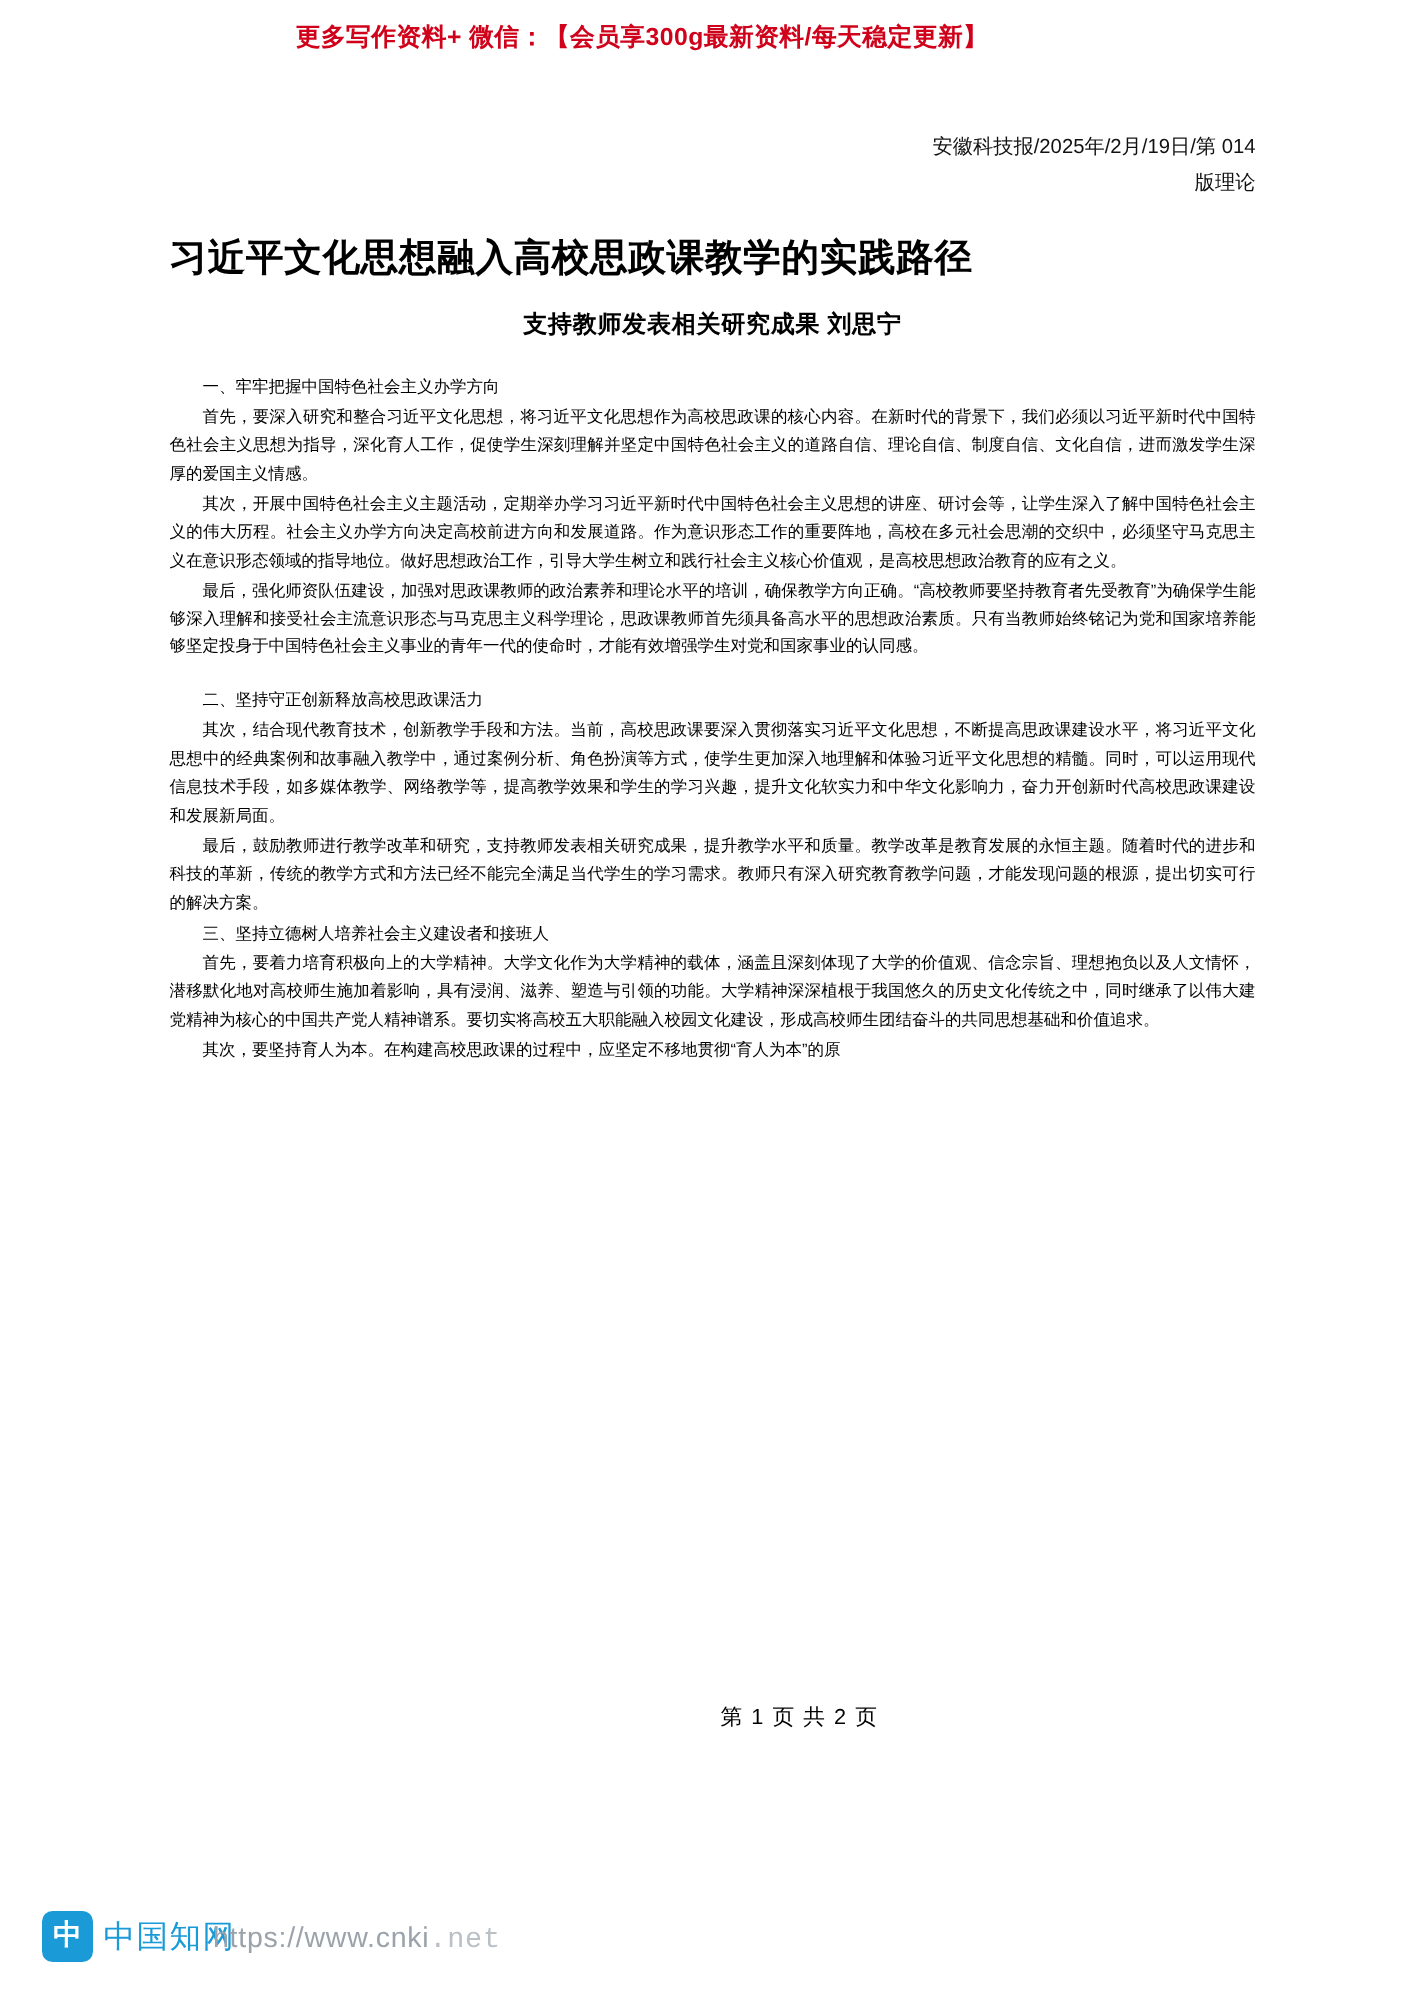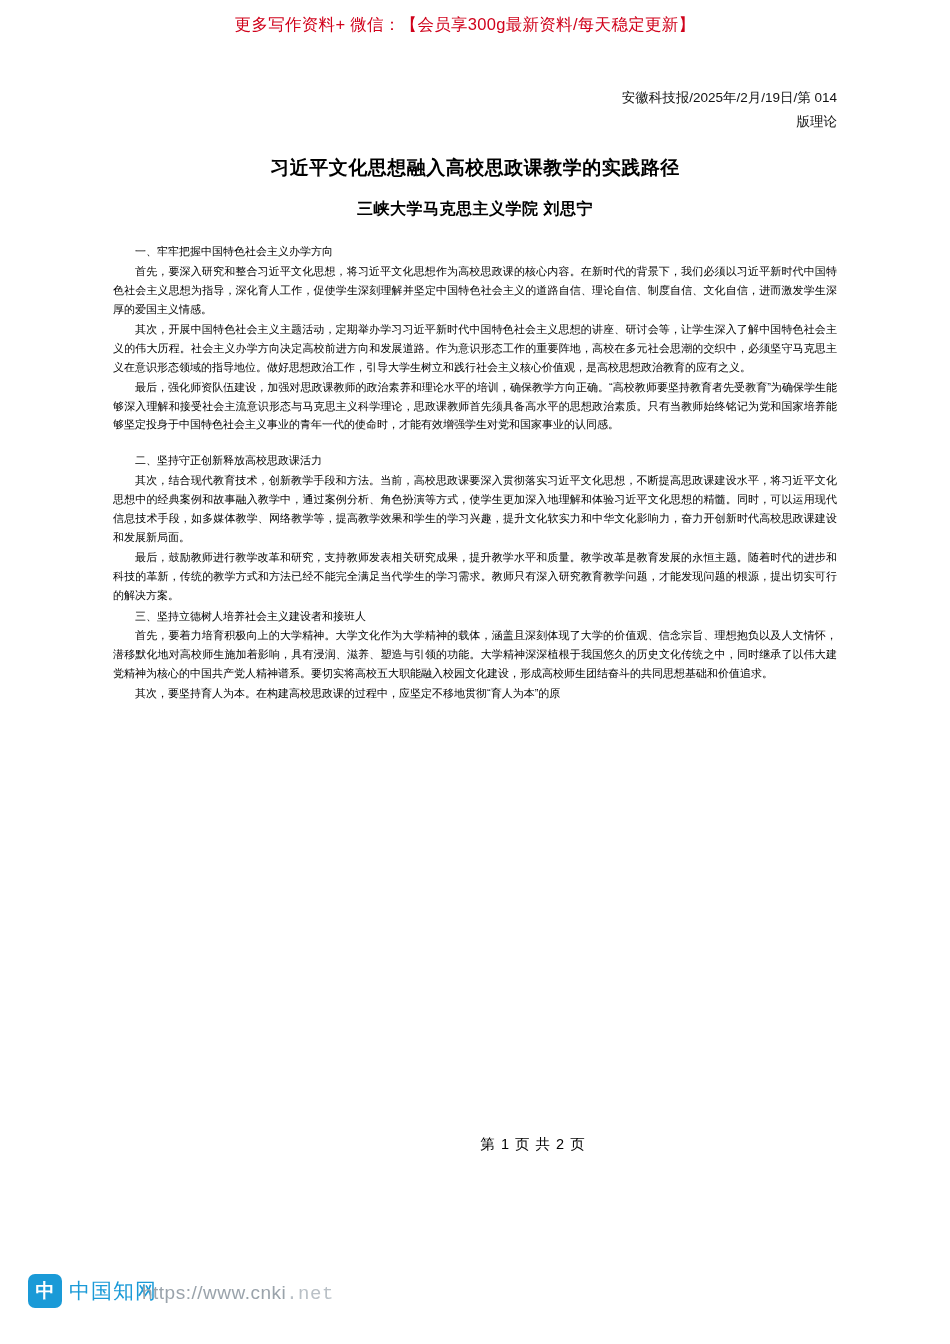--- a/index.html
+++ b/index.html
@@ -17,47 +17,46 @@
   }
 
   
   .promo {
     position: absolute;
     top: 14px;
     left: 0;
     width: 856px;
     text-align: center;
     font-size: 16.5px;
-    font-weight: normal;
+    font-weight: bold;
     color: #d0021b;
     letter-spacing: 0.3px;
     white-space: nowrap;
-    margin-left: 37px;
   }
 
   
   .page {
     position: absolute;
     top: 86px;
     left: 113px;
     width: 724px;
   }
 
   .source-line {
     font-size: 13.5px;
     line-height: 1.75;
     color: #111;
     margin-bottom: 22px;
     font-family: "Liberation Sans", "DejaVu Sans", sans-serif;
     text-align: right;
   }
 
   .doc-title {
-    text-align: center;
-    font-size: 19px;
+    text-align: left;
+    font-size: 25px;
     font-weight: bold;
     letter-spacing: 0.5px;
     margin: 12px 0 18px 0;
     color: #000;
   }
 
   .byline {
     text-align: center;
     font-size: 16px;
     font-weight: bold;
@@ -144,21 +143,21 @@
 
 <div class="promo">更多写作资料+ 微信：【会员享300g最新资料/每天稳定更新】</div>
 
 <div class="page">
 
   <div class="source-line" style="white-space: pre-line;">安徽科技报/2025年/2月/19日/第 014
 版理论</div>
 
   <div class="doc-title">习近平文化思想融入高校思政课教学的实践路径</div>
 
-  <div class="byline">三峡大学马克思主义学院  刘思宁</div>
+  <div class="byline">支持教师发表相关研究成果  刘思宁</div>
 
   <div class="para heading">一、牢牢把握中国特色社会主义办学方向</div>
   <div class="para indent">首先，要深入研究和整合习近平文化思想，将习近平文化思想作为高校思政课的核心内容。在新时代的背景下，我们必须以习近平新时代中国特色社会主义思想为指导，深化育人工作，促使学生深刻理解并坚定中国特色社会主义的道路自信、理论自信、制度自信、文化自信，进而激发学生深厚的爱国主义情感。</div>
   <div class="para indent">其次，开展中国特色社会主义主题活动，定期举办学习习近平新时代中国特色社会主义思想的讲座、研讨会等，让学生深入了解中国特色社会主义的伟大历程。社会主义办学方向决定高校前进方向和发展道路。作为意识形态工作的重要阵地，高校在多元社会思潮的交织中，必须坚守马克思主义在意识形态领域的指导地位。做好思想政治工作，引导大学生树立和践行社会主义核心价值观，是高校思想政治教育的应有之义。</div>
   <div class="para indent">最后，强化师资队伍建设，加强对思政课教师的政治素养和理论水平的培训，确保教学方向正确。“高校教师要坚持教育者先受教育”为确保学生能够深入理解和接受社会主流意识形态与马克思主义科学理论，思政课教师首先须具备高水平的思想政治素质。只有当教师始终铭记为党和国家培养能够坚定投身于中国特色社会主义事业的青年一代的使命时，才能有效增强学生对党和国家事业的认同感。</div>
 
   <div class="spacer-sm"></div>
 
   <div class="para heading">二、坚持守正创新释放高校思政课活力</div>
   <div class="para indent">其次，结合现代教育技术，创新教学手段和方法。当前，高校思政课要深入贯彻落实习近平文化思想，不断提高思政课建设水平，将习近平文化思想中的经典案例和故事融入教学中，通过案例分析、角色扮演等方式，使学生更加深入地理解和体验习近平文化思想的精髓。同时，可以运用现代信息技术手段，如多媒体教学、网络教学等，提高教学效果和学生的学习兴趣，提升文化软实力和中华文化影响力，奋力开创新时代高校思政课建设和发展新局面。</div>

